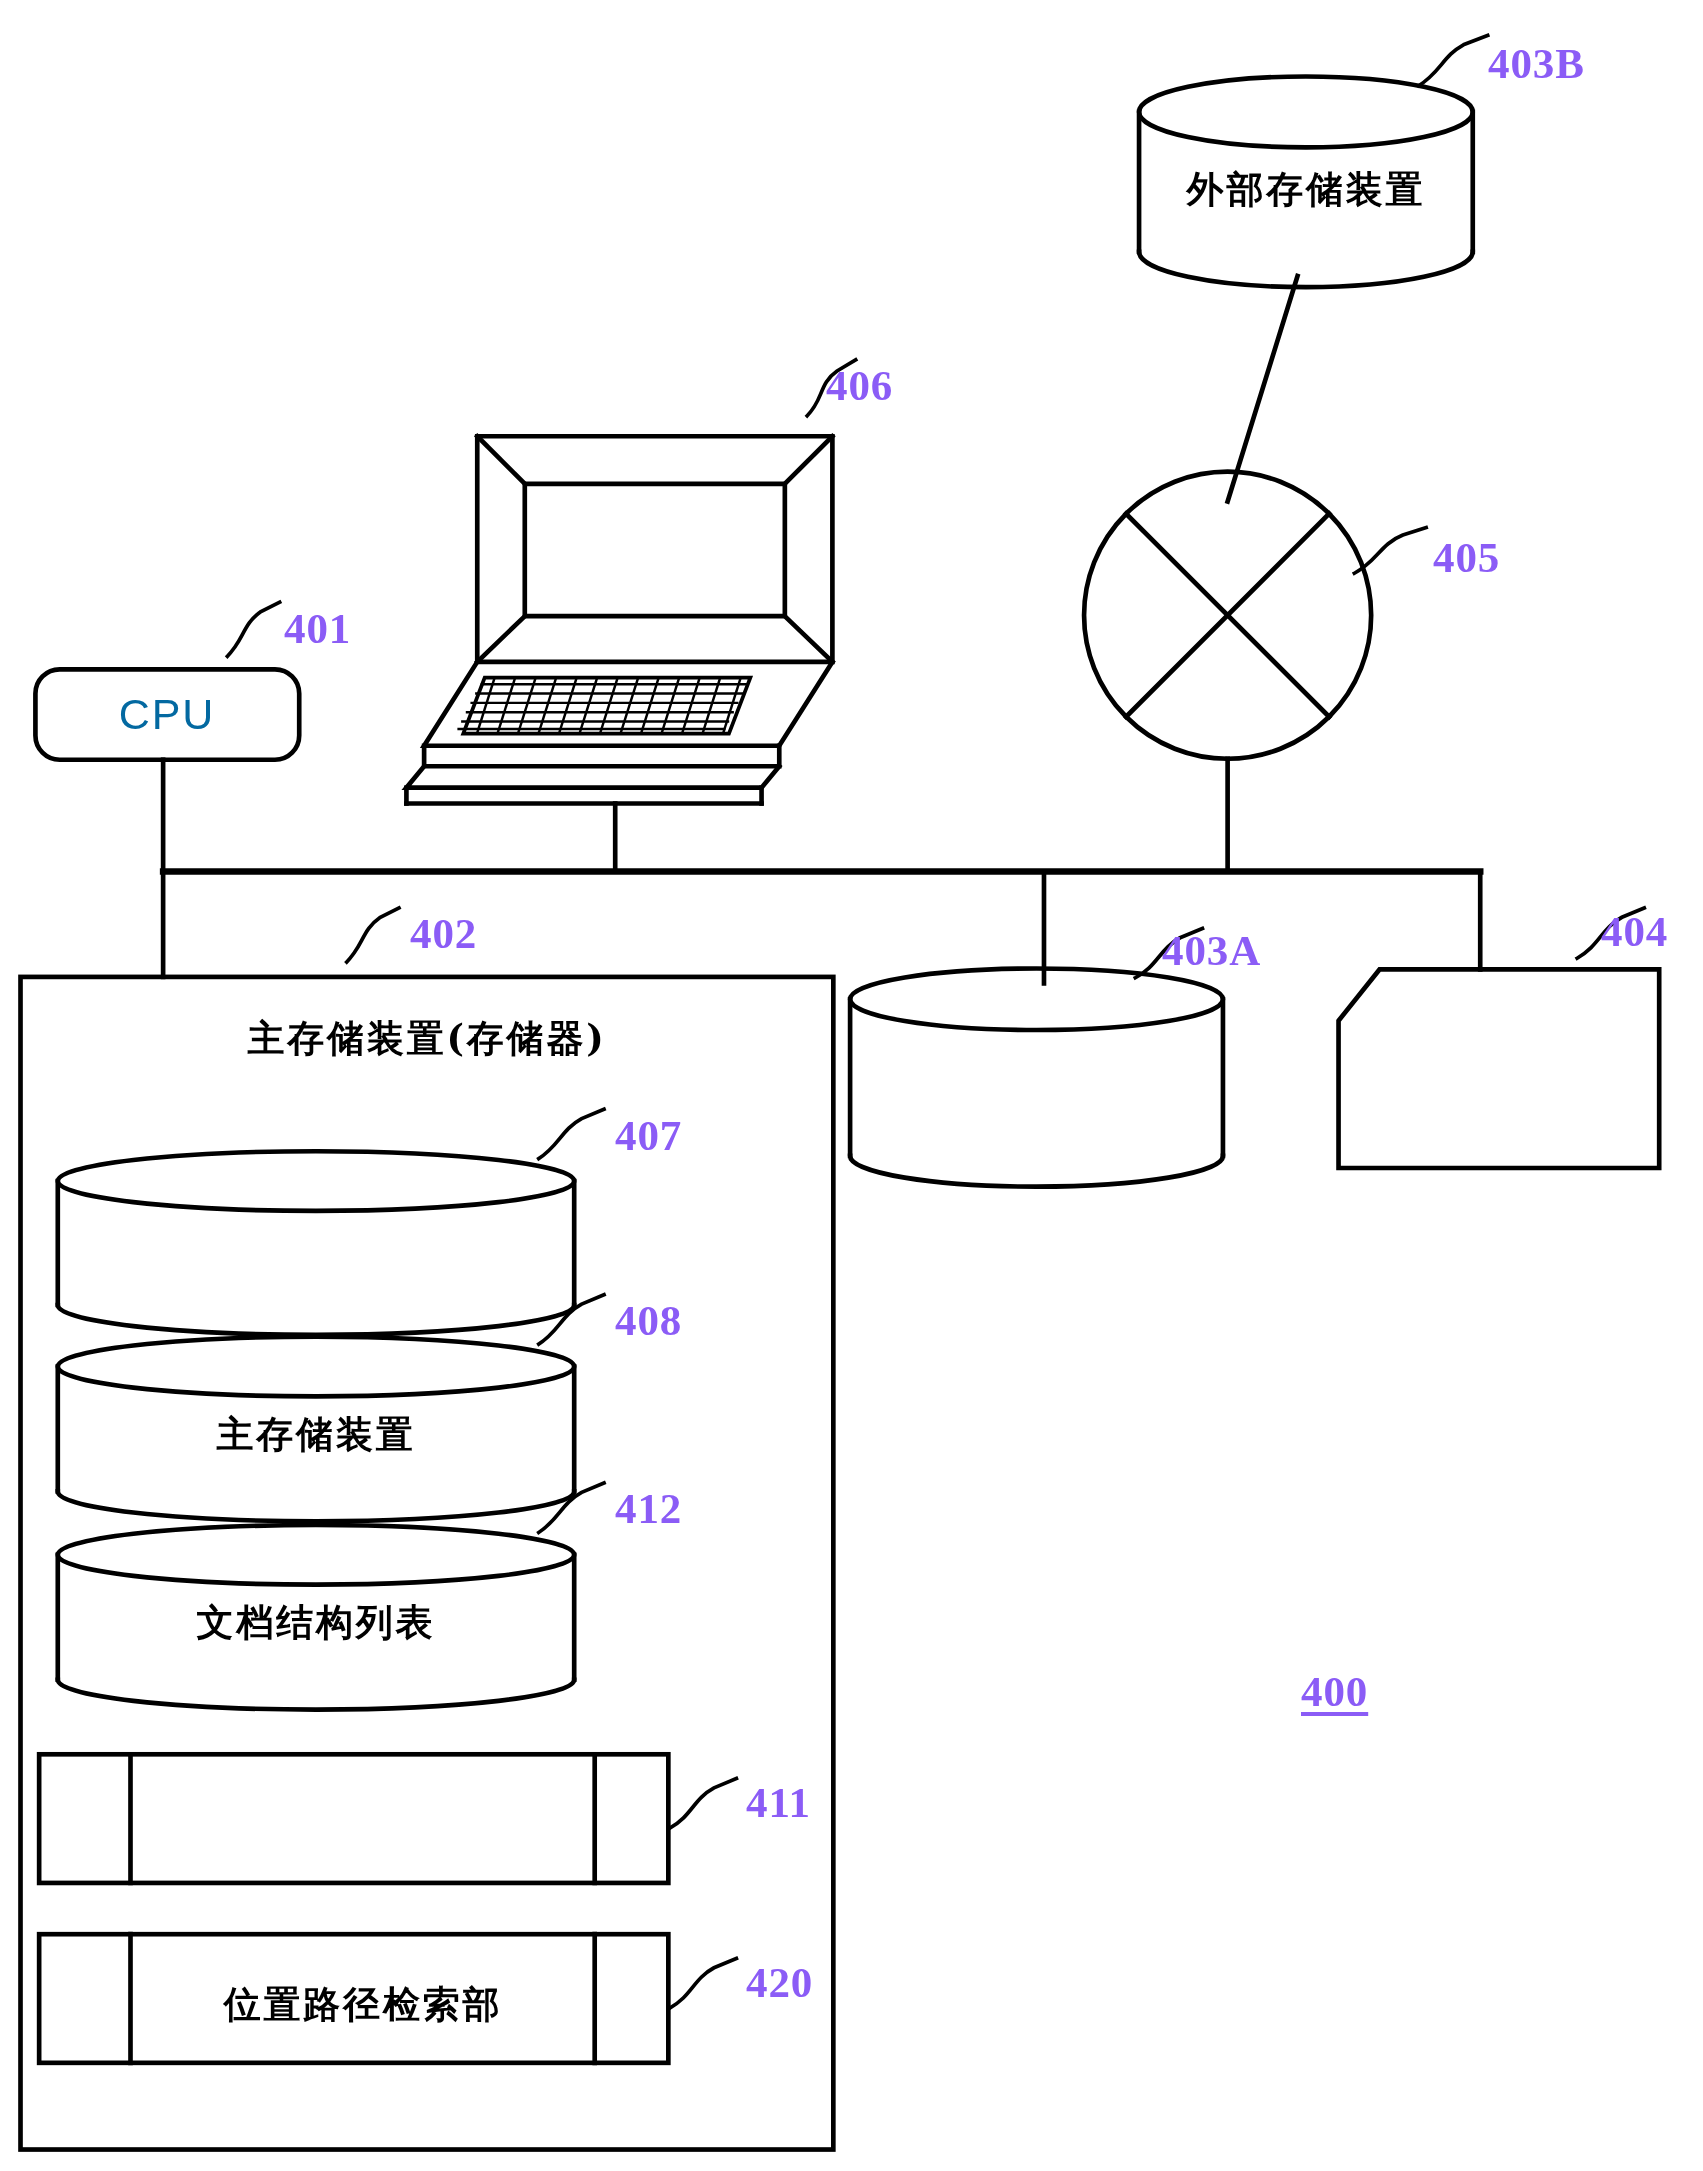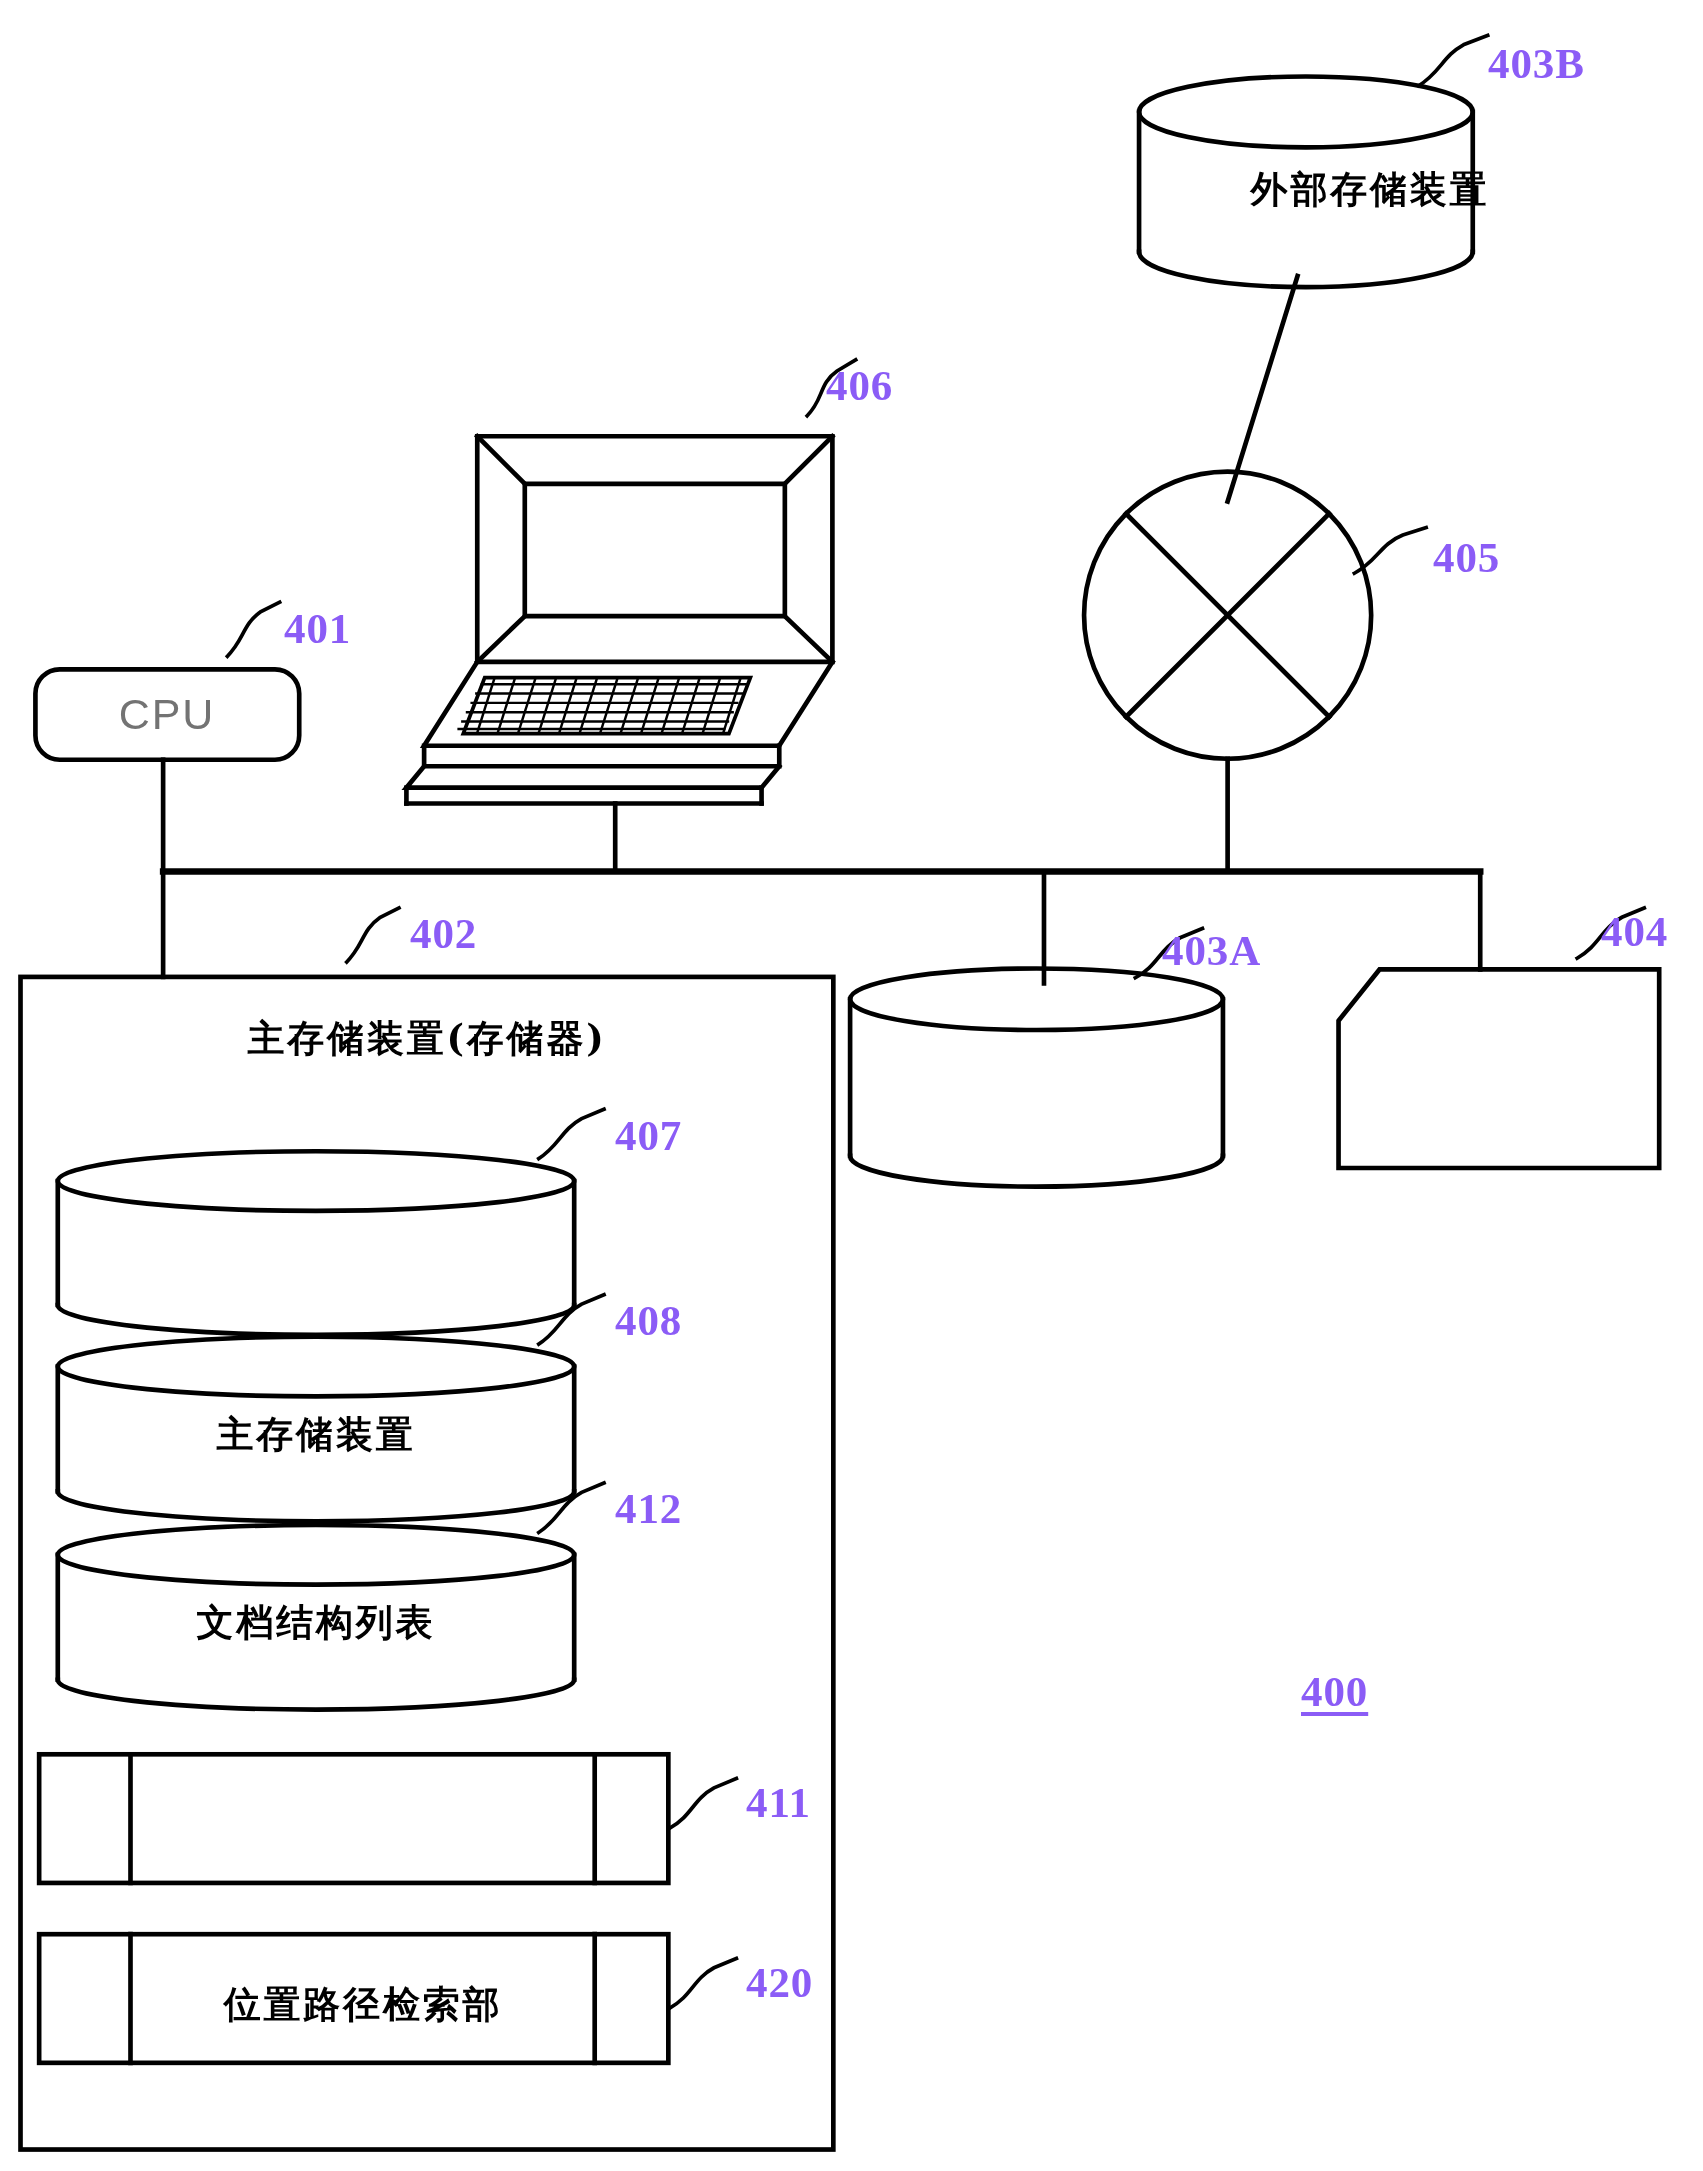--- a/index.html
+++ b/index.html
@@ -2,21 +2,21 @@
 <html style="font-size:15px"><head>
 <meta charset="utf-8">
 <style>
   html,body{margin:0;padding:0;background:#ffffff;}
   body{font-family:"Liberation Serif","DejaVu Serif",serif;}
   #root{position:relative;width:1703px;height:2171px;background:#fff;overflow:hidden;}
   svg.layer{position:absolute;left:0;top:0;width:1703px;height:2171px;}
   .refnum{position:absolute;font-family:Liberation Serif, serif;font-size:43px;font-weight:700;color:#8b5cf6;letter-spacing:0.9px;white-space:nowrap;margin-top:33px;}
   .refnum.u{text-decoration:underline;text-underline-offset:5.6px;}
   .cjk{position:absolute;font-family:"DejaVu Serif","Liberation Serif",serif;font-size:37px;font-weight:700;color:#000;white-space:nowrap;letter-spacing:2.8px;text-align:center;}
-  .lbl-cpu{position:absolute;font-family:"Liberation Sans","DejaVu Sans",sans-serif;font-size:43px;font-weight:400;color:#737373;white-space:nowrap;letter-spacing:1.9px;}
+  .lbl-cpu{position:absolute;font-family:"Liberation Sans","DejaVu Sans",sans-serif;font-size:43px;font-weight:400;color:#0369a1;white-space:nowrap;letter-spacing:1.9px;}
 </style>
 </head>
 <body>
 
 <div id="root">
 
   <svg class="layer" viewBox="0 0 1827 2329">
     <g fill="none" stroke="#000" stroke-width="5" stroke-linecap="square" stroke-linejoin="miter">
 
       <g>
@@ -167,21 +167,21 @@
   <div class="refnum" style="left:1601px;top:874px;">404</div>
   <div class="refnum" style="left:615px;top:1078px;">407</div>
   <div class="refnum" style="left:615px;top:1263px;">408</div>
   <div class="refnum" style="left:615px;top:1451px;">412</div>
   <div class="refnum" style="left:746px;top:1745px;">411</div>
   <div class="refnum" style="left:746px;top:1925px;">420</div>
   <div class="refnum u" style="left:1301px;top:1634px;">400</div>
 
   <div class="lbl-cpu" style="left:35px;top:690px;width:264px;text-align:center;">CPU</div>
 
-  <div class="cjk" style="left:1203px;top:165px;width:334px;text-align:center;">外部存储装置</div>
+  <div class="cjk" style="left:1139px;top:165px;width:334px;text-align:center;">外部存储装置</div>
 
   <div class="cjk" style="left:20.5px;top:1014px;width:813px;">主存储装置(存储器)</div>
 
 
 
 
   <div class="cjk" style="left:58px;top:1410px;width:516px;">主存储装置</div>
 
   <div class="cjk" style="left:58px;top:1598px;width:516px;">文档结构列表</div>
 

